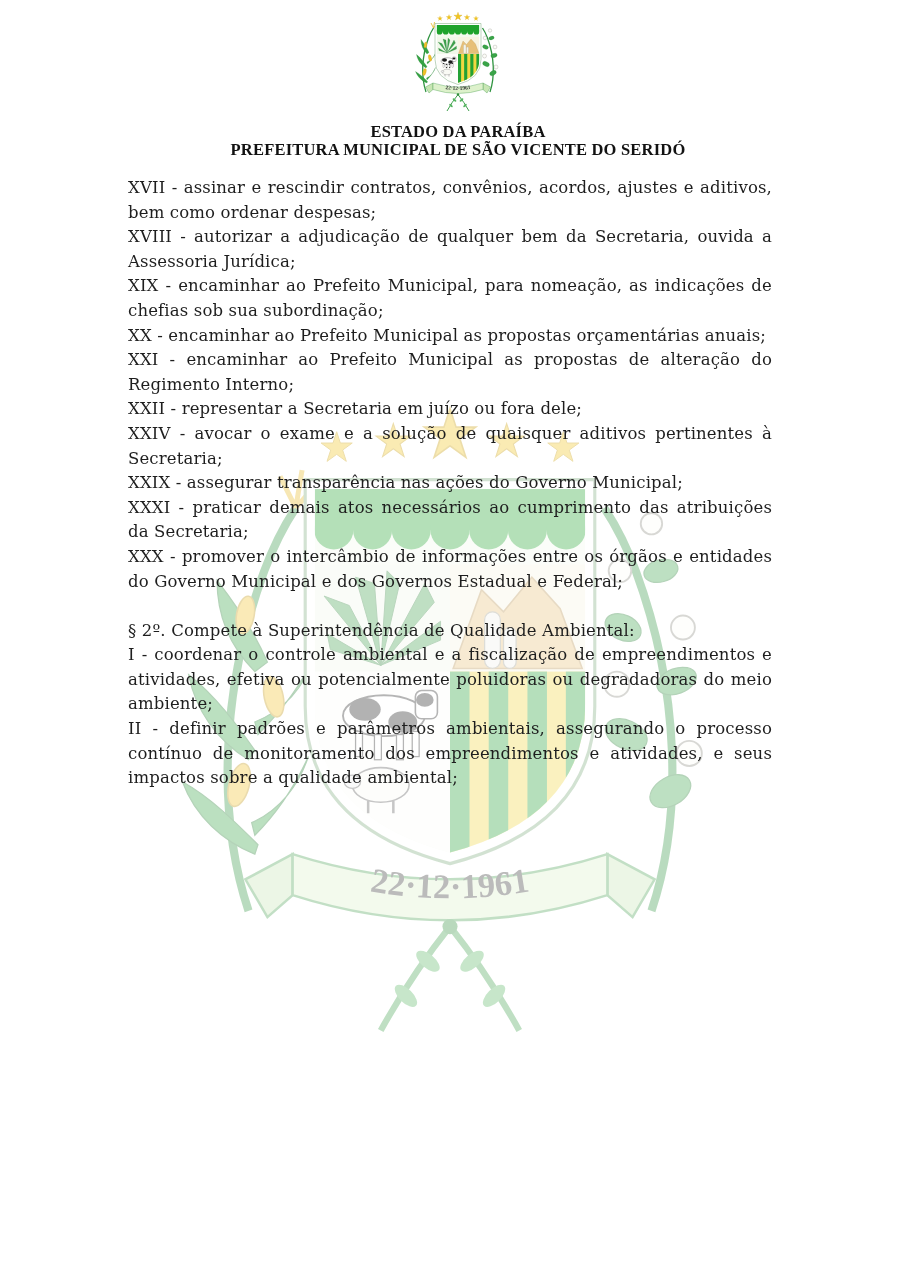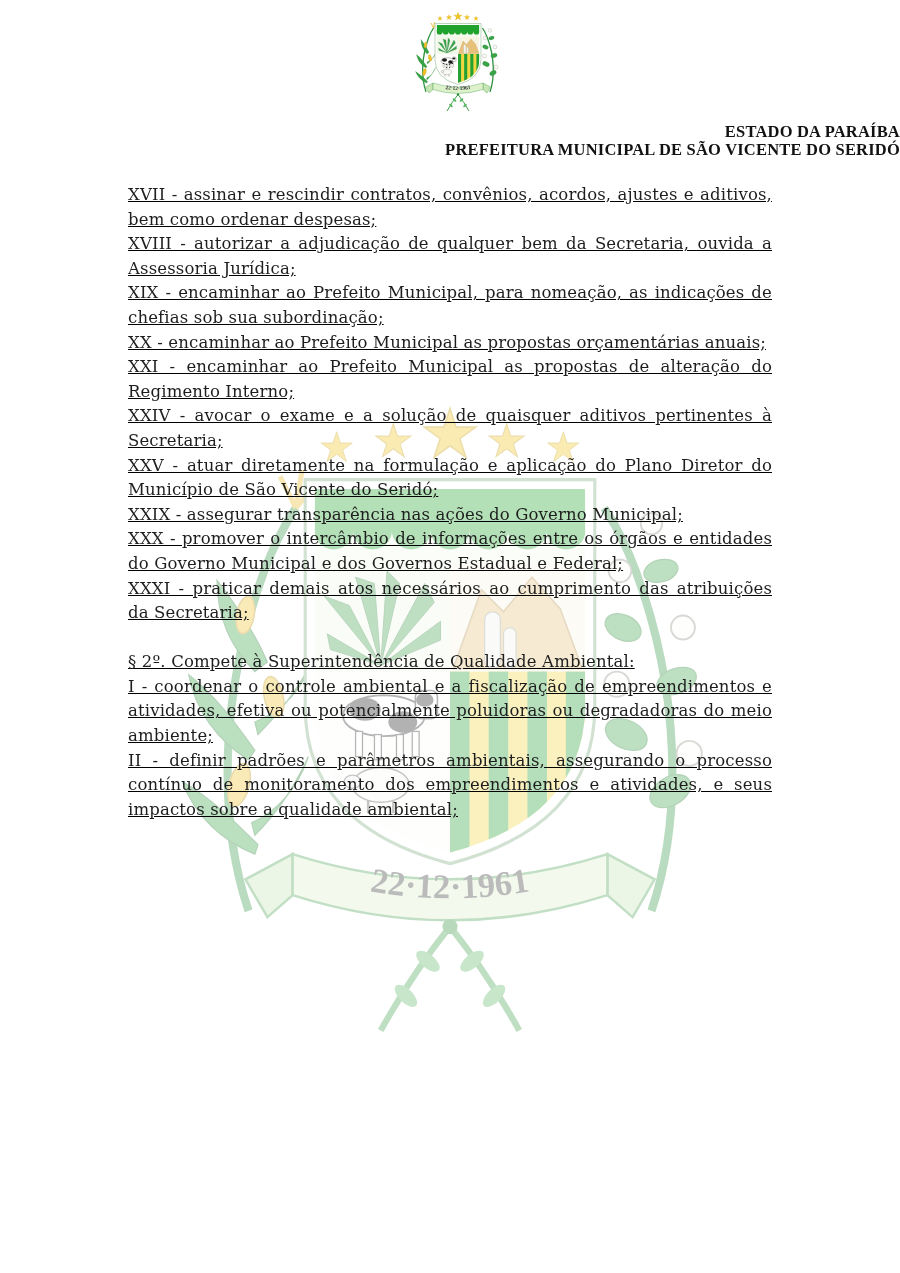--- a/index.html
+++ b/index.html
@@ -6,21 +6,21 @@
   .page {
     position:relative;
     width:900px; height:1273px;
     background:#ffffff;
     overflow:hidden;
     font-family:"DejaVu Serif", serif;
   }
   
   .header {
     position:absolute; top:8px; left:16px; right:0;
-    text-align:right;
+    text-align:center;
   }
   .crest-header { width:100px; height:115px; display:block; margin:0 auto; }
   .org-line {
     font-family:"Liberation Serif", serif;
     font-weight:bold;
     font-size:16.5px;
     line-height:18px;
     color:#121212;
     letter-spacing:0.2px;
   }
@@ -29,21 +29,21 @@
     position:absolute;
     left:135px; top:382px;
     width:630px; height:724px;
     opacity:0.33;
     pointer-events:none;
   }
   .watermark svg { width:100%; height:100%; }
   
   .doc-body {
     position:absolute;
-    top:183px; left:128px; width:644px;text-decoration:underline;
+    top:176px; left:128px; width:644px;
   }
   .doc-body p {
     margin:0;
     text-align:justify;
     font-size:16.5px;
     line-height:24.6px;
     color:#1e1e1e;
     letter-spacing:0.15px;
   }
   .gap-before { margin-top:24.6px !important; }
@@ -181,23 +181,23 @@
     <div class="org-line">ESTADO DA PARAÍBA</div>
     <div class="org-line">PREFEITURA MUNICIPAL DE SÃO VICENTE DO SERIDÓ</div>
   </div>
 
   <div class="doc-body">
     <p>XVII - assinar e rescindir contratos, convênios, acordos, ajustes e aditivos, bem como ordenar despesas;</p>
     <p>XVIII - autorizar a adjudicação de qualquer bem da Secretaria, ouvida a Assessoria Jurídica;</p>
     <p>XIX - encaminhar ao Prefeito Municipal, para nomeação, as indicações de chefias sob sua subordinação;</p>
     <p>XX - encaminhar ao Prefeito Municipal as propostas orçamentárias anuais;</p>
     <p>XXI - encaminhar ao Prefeito Municipal as propostas de alteração do Regimento Interno;</p>
+    <p>XXII - representar a Secretaria em juízo ou fora dele;</p>
     <p>XXIV - avocar o exame e a solução de quaisquer aditivos pertinentes à Secretaria;</p>
-    <p>XXV - atuar diretamente na formulação e aplicação do Plano Diretor do Município de São Vicente do Seridó;</p>
     <p>XXIX - assegurar transparência nas ações do Governo Municipal;</p>
+    <p>XXXI - praticar demais atos necessários ao cumprimento das atribuições da Secretaria;</p>
     <p>XXX - promover o intercâmbio de informações entre os órgãos e entidades do Governo Municipal e dos Governos Estadual e Federal;</p>
-    <p>XXXI - praticar demais atos necessários ao cumprimento das atribuições da Secretaria;</p>
     <p class="gap-before">§ 2º. Compete à Superintendência de Qualidade Ambiental:</p>
     <p>I - coordenar o controle ambiental e a fiscalização de empreendimentos e atividades, efetiva ou potencialmente poluidoras ou degradadoras do meio ambiente;</p>
     <p>II - definir padrões e parâmetros ambientais, assegurando o processo contínuo de monitoramento dos empreendimentos e atividades, e seus impactos sobre a qualidade ambiental;</p>
   </div>
 
 </div>
 
 </body></html>

